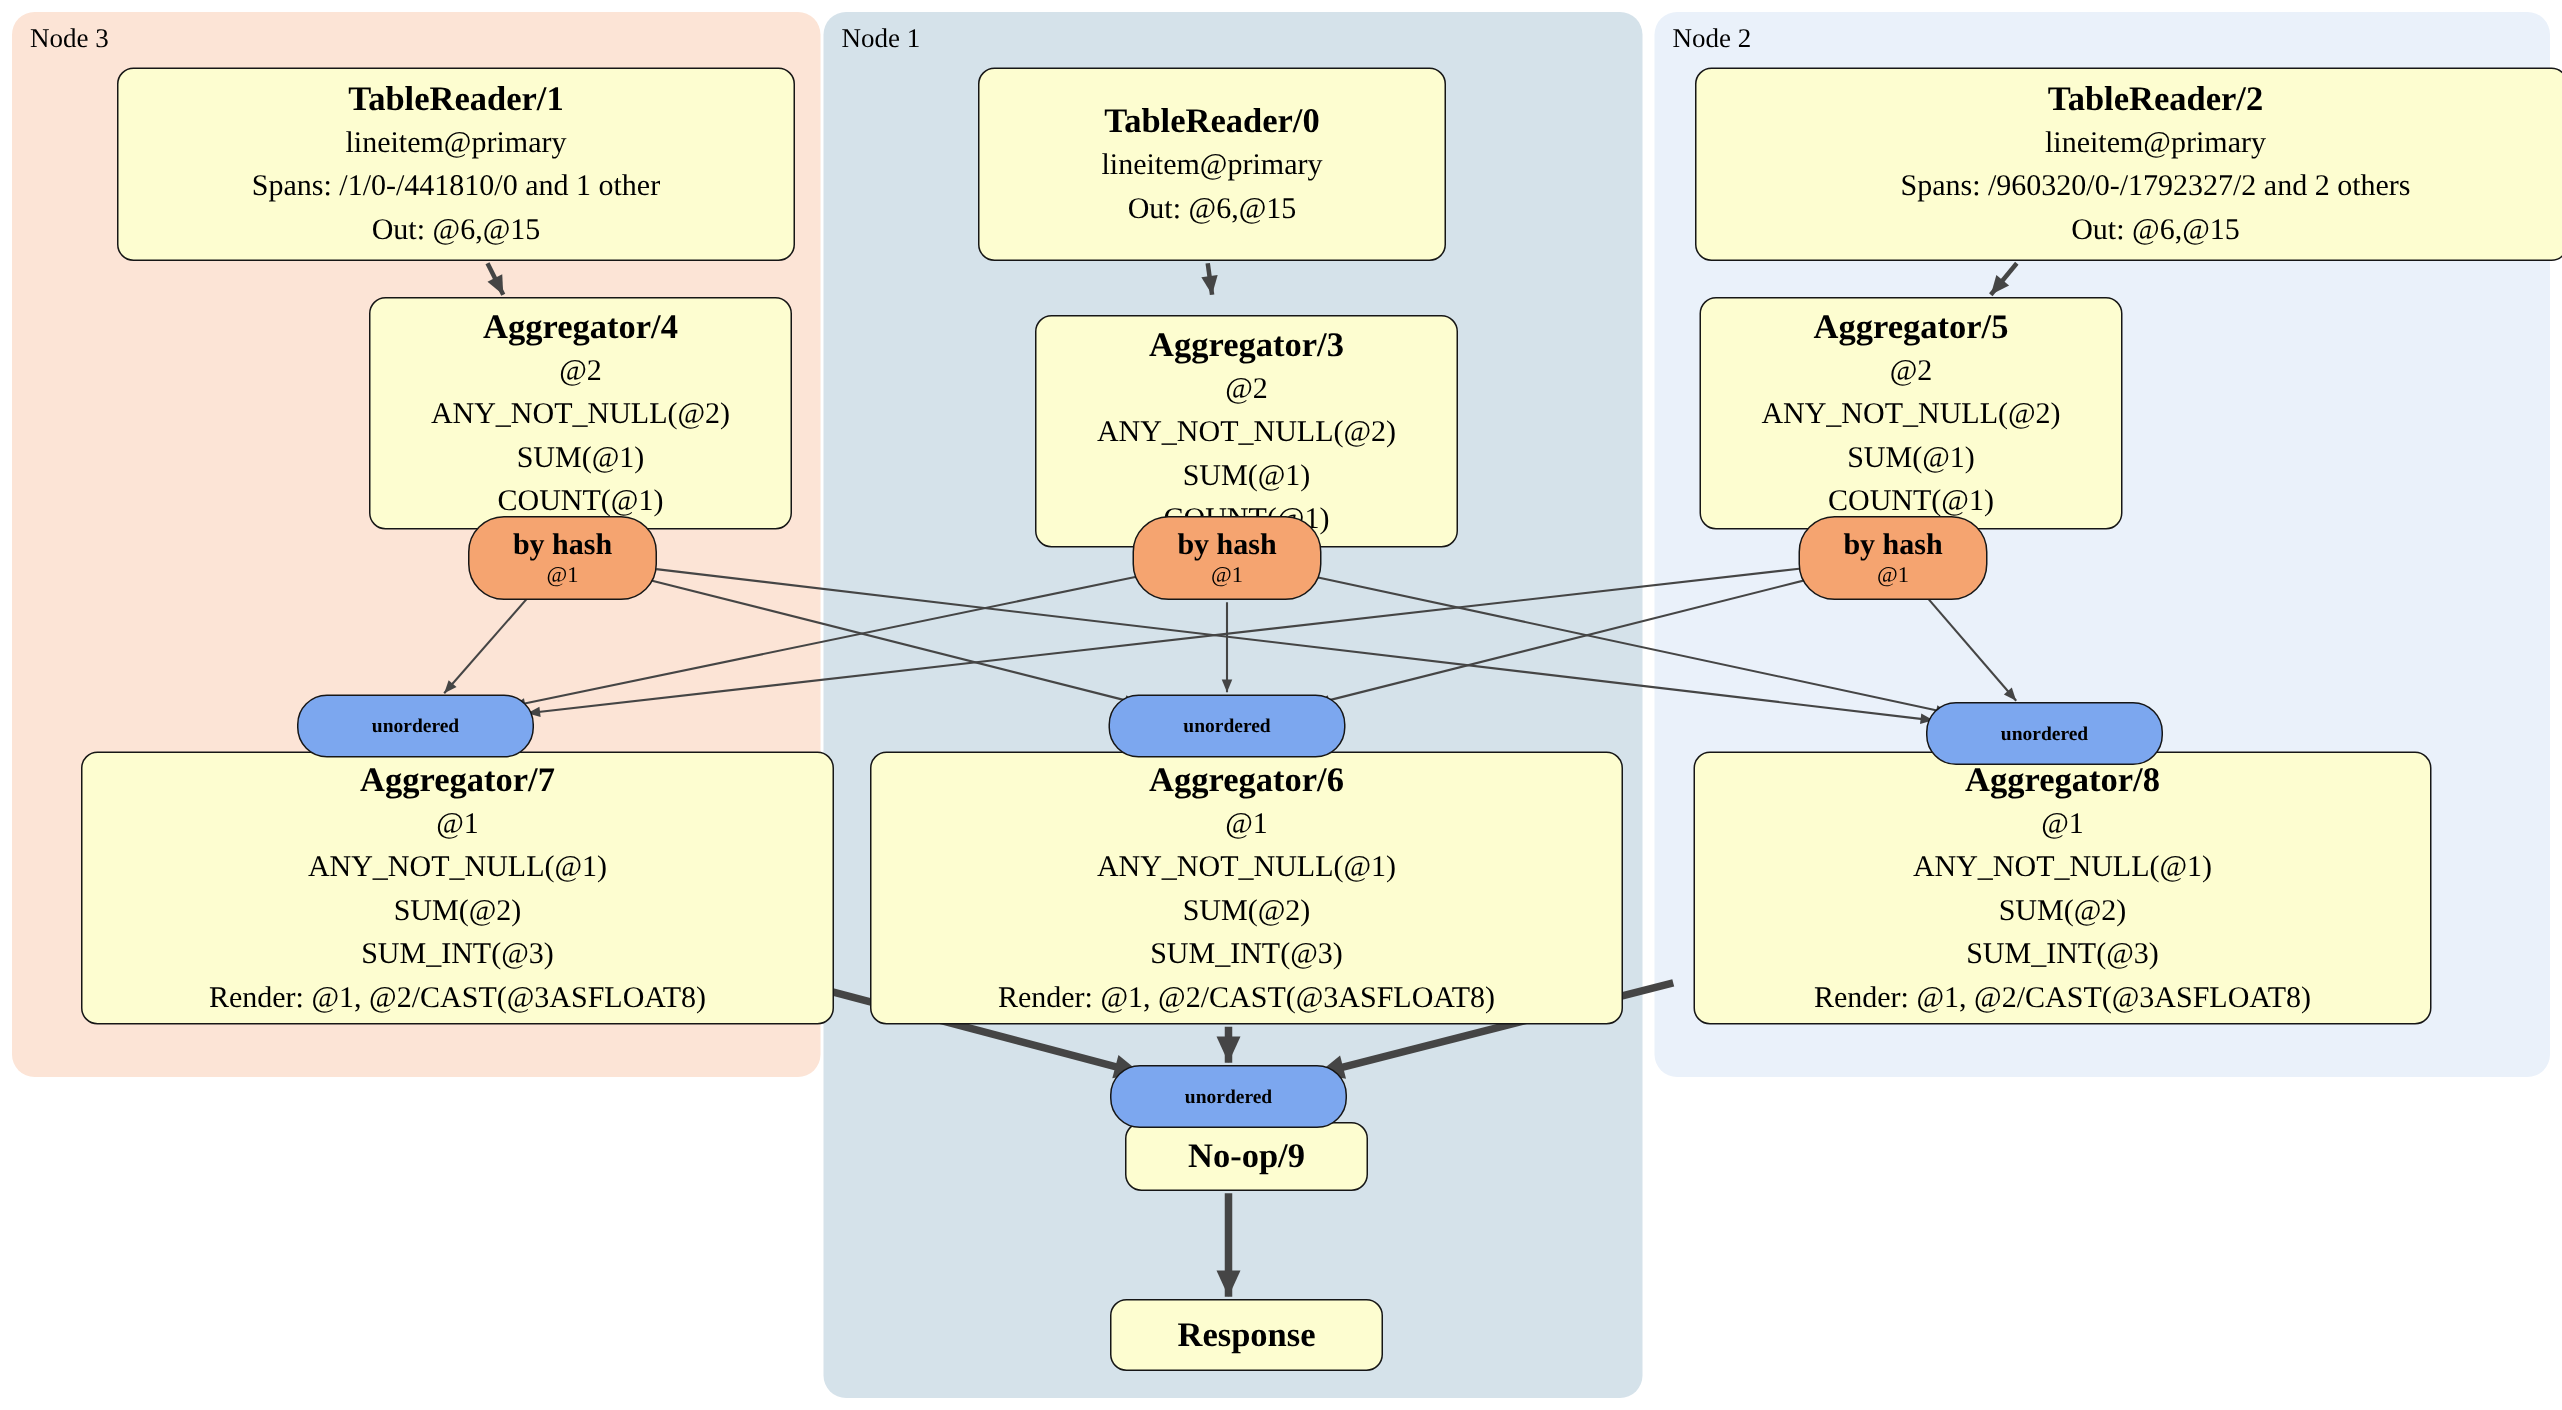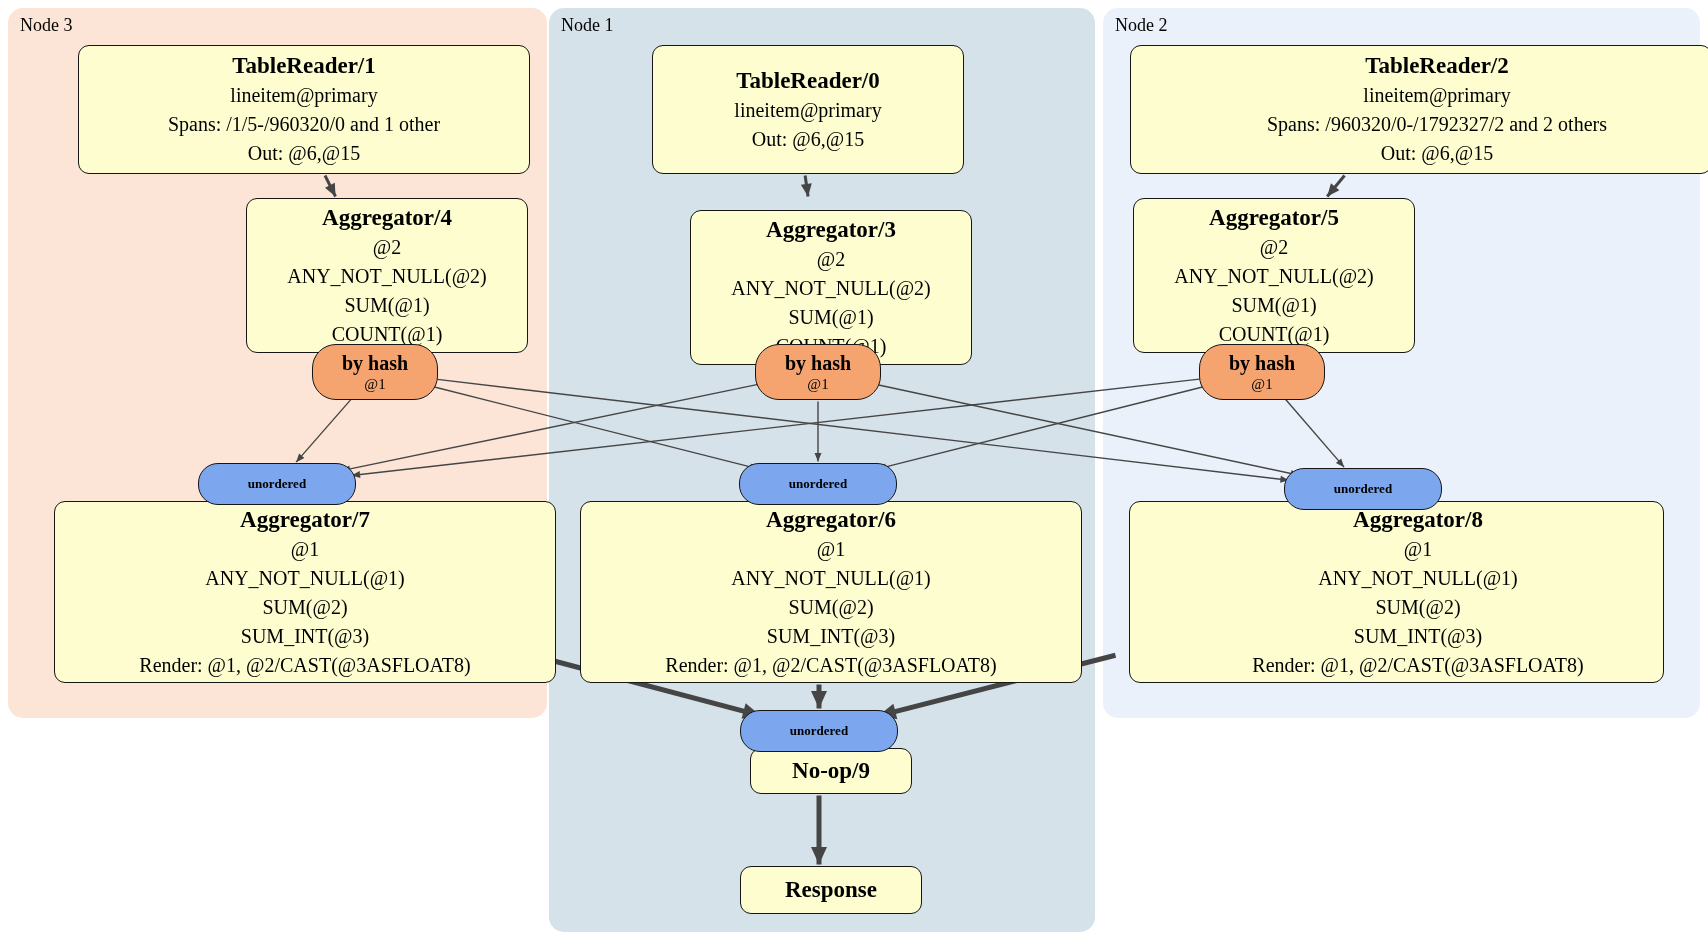--- a/index.html
+++ b/index.html
@@ -71,21 +71,21 @@
       <line x1="1344.5301204819277" y1="175.5" x2="1327.198795180723" y2="196.5" class="edge-mid" marker-end="url(#arrow-mid)"></line>
       <line x1="545.5" y1="658.7252851711027" x2="760.5050564695504" y2="715.5422107400523" class="edge-thick" marker-end="url(#arrow-thick)"></line>
       <line x1="819" y1="684.5" x2="819" y2="708.5" class="edge-thick" marker-end="url(#arrow-thick)"></line>
       <line x1="1115.5" y1="655.2398897058823" x2="878.4145999530896" y2="715.8186959678686" class="edge-thick" marker-end="url(#arrow-thick)"></line>
       <line x1="819" y1="795.5" x2="819" y2="864.5" class="edge-thick" marker-end="url(#arrow-thick)"></line>
     </svg>
 
   <div class="node box" style="left:66px;top:45px;width:450px;height:127px;">
     <div class="title">TableReader/1</div>
     <div class="line">lineitem@primary</div>
-    <div class="line">Spans: /1/5-/960320/0 and 1 other</div>
+    <div class="line">Spans: /1/0-/441810/0 and 1 other</div>
     <div class="line">Out: @6,@15</div>
   </div>
   <div class="node box" style="left:234px;top:198px;width:280px;height:153px;">
     <div class="title">Aggregator/4</div>
     <div class="line">@2</div>
     <div class="line">ANY_NOT_NULL(@2)</div>
     <div class="line">SUM(@1)</div>
     <div class="line">COUNT(@1)</div>
   </div>
 
@@ -138,21 +138,21 @@
     <div class="line">Render: @1, @2/CAST(@3ASFLOAT8)</div>
   </div>
   <div class="node box" style="left:568px;top:501px;width:500px;height:180px;">
     <div class="title">Aggregator/6</div>
     <div class="line">@1</div>
     <div class="line">ANY_NOT_NULL(@1)</div>
     <div class="line">SUM(@2)</div>
     <div class="line">SUM_INT(@3)</div>
     <div class="line">Render: @1, @2/CAST(@3ASFLOAT8)</div>
   </div>
-  <div class="node box" style="left:1117px;top:501px;width:490px;height:180px;padding-left:43px;">
+  <div class="node box" style="left:1117px;top:501px;width:490px;height:180px;">
     <div class="title">Aggregator/8</div>
     <div class="line">@1</div>
     <div class="line">ANY_NOT_NULL(@1)</div>
     <div class="line">SUM(@2)</div>
     <div class="line">SUM_INT(@3)</div>
     <div class="line">Render: @1, @2/CAST(@3ASFLOAT8)</div>
   </div>
 
   <div class="node pill-sync" style="left:198px;top:463px;width:156px;height:40px;">
     <div class="sync-label">unordered</div>

